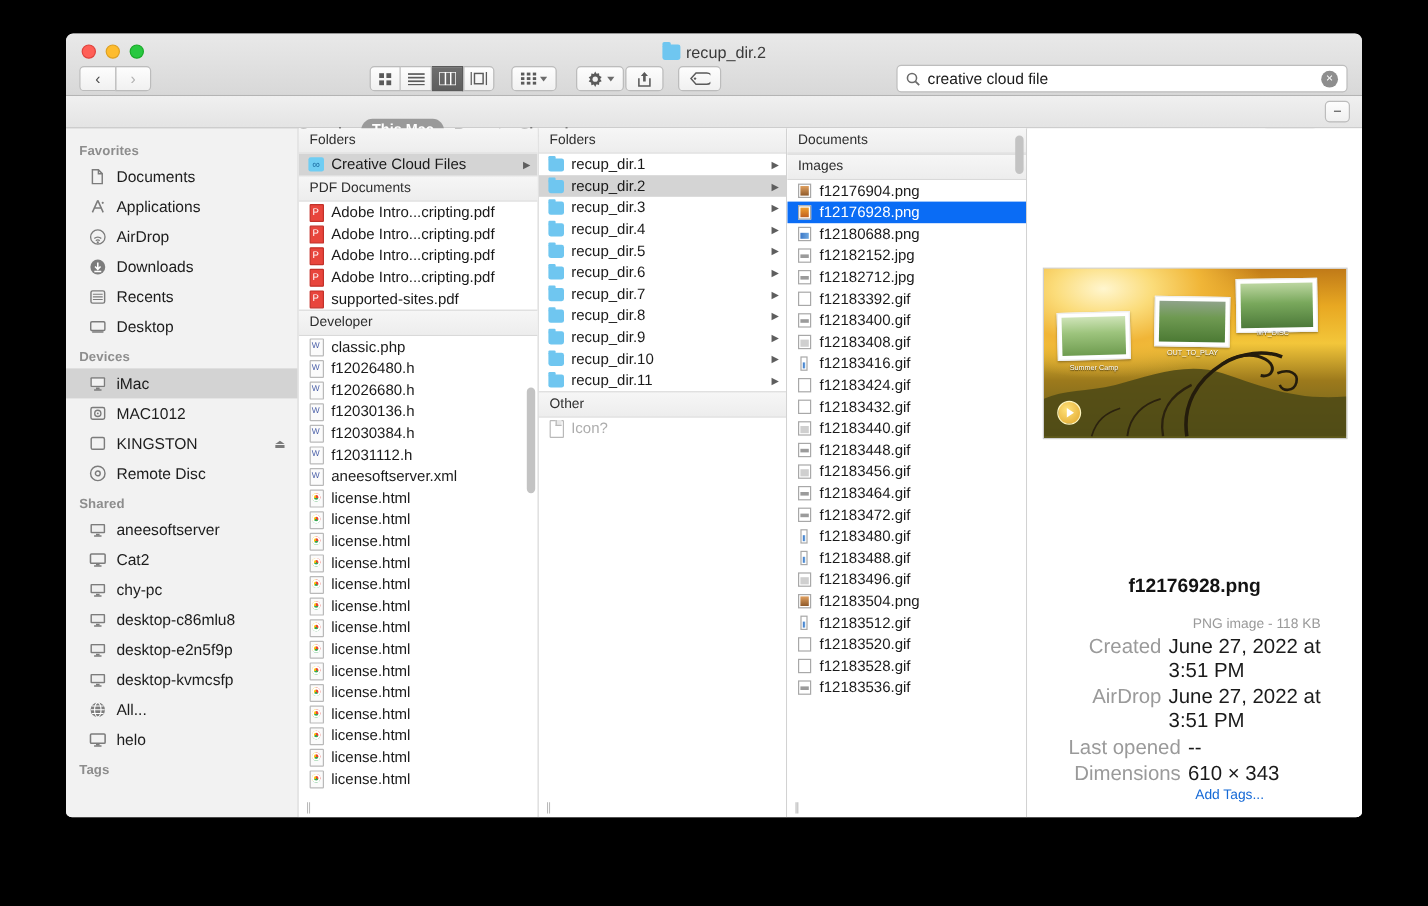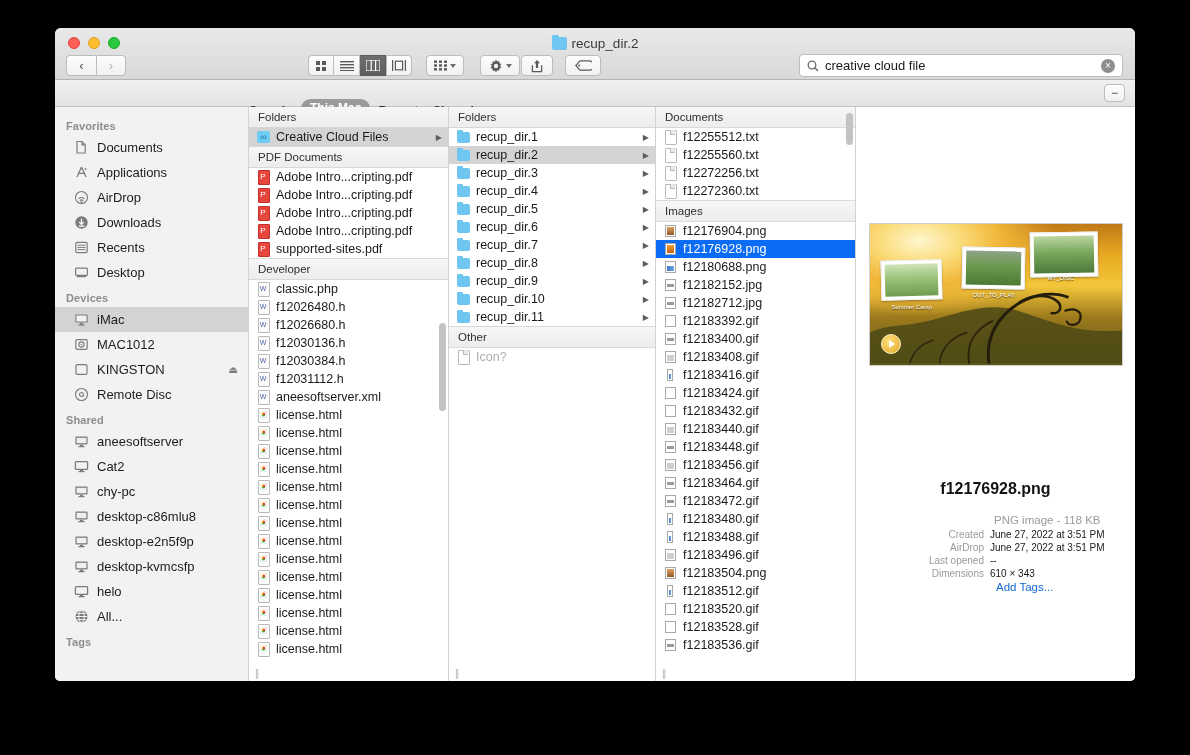--- a/index.html
+++ b/index.html
@@ -98,21 +98,21 @@
     height: 21px; border-radius: 4px;
     display: flex; align-items: center; justify-content: center;
     gap: 3px; padding: 0 5px;
   }
 
   .caret { width: 0; height: 0; border-left: 3.5px solid transparent; border-right: 3.5px solid transparent; border-top: 4px solid #6b6b6b; }
 
   
   .searchfield {
     position: absolute; right: 12px; top: 26px;
-    width: 324px; height: 23px;
+    width: 376px; height: 23px;
     background: #fff;
     border: 1px solid #bdbdbd;
     border-radius: 4px;
     display: flex; align-items: center;
     padding: 0 7px;
     gap: 6px;
   }
   .searchfield input {
     border: none; outline: none; flex: 1;
     font-size: 13px; font-family: "Liberation Sans", sans-serif;
@@ -357,21 +357,21 @@
     content:''; border-left: 6px solid #fff; border-top: 4px solid transparent; border-bottom: 4px solid transparent;
     margin-left: 2px;
   }
 
   .pv-name {
     margin-top: 114px;
     font-size: 16px; font-weight: bold; color: #131313;
   }
   .pv-meta { margin-top: 16px; width: 100%; padding-left: 34px; }
   .pv-kind { font-size: 11.5px; color: #9a9a9a; margin-left: 104px; margin-bottom: 3px; }
-  .pv-row { display:flex; font-size: 10px; margin-bottom: 2px; }
+  .pv-row { display:flex; font-size: 17px; margin-bottom: 2px; }
   .pv-label { width: 100px; text-align: right; color:#9a9a9a; padding-right: 6px; }
   .pv-val { color:#1a1a1a; }
   .pv-link { color:#1569d6; margin-left: 106px; font-size: 11.5px; margin-top: 2px; }
 </style>
 </head>
 <body>
 
 <div class="window">
 
   <div class="titlebar">
@@ -655,36 +655,36 @@
               <rect x="2.6" y="3.8" width="9.8" height="5.4" fill="#efefef"></rect>
               <path d="M6 10.8h3v1.4H6z" fill="#7c7c7c"></path>
               <path d="M4.4 12.6h6.2" stroke="#7c7c7c" stroke-width="1.2"></path>
             </svg>
           </span>
           <span>desktop-kvmcsfp</span>
         </div>
         <div class="sb-item">
           <span class="sb-ico">
             <svg width="15" height="15" viewBox="0 0 15 15">
+              <circle cx="7.5" cy="7.5" r="6" fill="#7c7c7c"></circle>
+              <ellipse cx="7.5" cy="7.5" rx="2.7" ry="6" fill="none" stroke="#fff" stroke-width="0.9"></ellipse>
+              <path d="M1.7 7.5h11.6M2.7 4.4h9.6M2.7 10.6h9.6" stroke="#fff" stroke-width="0.9"></path>
+            </svg>
+          </span>
+          <span>All...</span>
+        </div>
+        <div class="sb-item">
+          <span class="sb-ico">
+            <svg width="15" height="15" viewBox="0 0 15 15">
               <rect x="1.4" y="2.6" width="12.2" height="7.8" rx="0.9" fill="none" stroke="#7c7c7c" stroke-width="1.3"></rect>
               <path d="M6 10.8h3v1.4H6z" fill="#7c7c7c"></path>
               <path d="M4.4 12.6h6.2" stroke="#7c7c7c" stroke-width="1.2"></path>
             </svg>
           </span>
           <span>helo</span>
-        </div>
-        <div class="sb-item">
-          <span class="sb-ico">
-            <svg width="15" height="15" viewBox="0 0 15 15">
-              <circle cx="7.5" cy="7.5" r="6" fill="#7c7c7c"></circle>
-              <ellipse cx="7.5" cy="7.5" rx="2.7" ry="6" fill="none" stroke="#fff" stroke-width="0.9"></ellipse>
-              <path d="M1.7 7.5h11.6M2.7 4.4h9.6M2.7 10.6h9.6" stroke="#fff" stroke-width="0.9"></path>
-            </svg>
-          </span>
-          <span>All...</span>
         </div>
         <div class="sb-header">Tags</div>
       </div>
 
     <div class="cols">
 
       <div class="col col-1">
         <div id="col1">
             <div class="grp-head">Folders</div>
             <div class="rows">
@@ -878,38 +878,20 @@
                 <span>Icon?</span>
               </div>
             </div>
           </div>
         <div class="resizer">||</div>
       </div>
 
       <div class="col col-3">
         <div id="col3">
             <div class="grp-head">Documents</div>
-            <div class="rows">
-              <div class="row">
-                <span class="ico doc"></span>
-                <span>f12255512.txt</span>
-              </div>
-              <div class="row">
-                <span class="ico doc"></span>
-                <span>f12255560.txt</span>
-              </div>
-              <div class="row">
-                <span class="ico doc"></span>
-                <span>f12272256.txt</span>
-              </div>
-              <div class="row">
-                <span class="ico doc"></span>
-                <span>f12272360.txt</span>
-              </div>
-            </div>
             <div class="grp-head mid">Images</div>
             <div class="rows">
               <div class="row">
                 <span class="ico img photo">
                   <i></i>
                 </span>
                 <span>f12176904.png</span>
               </div>
               <div class="row sel-blue">
                 <span class="ico img orange">

